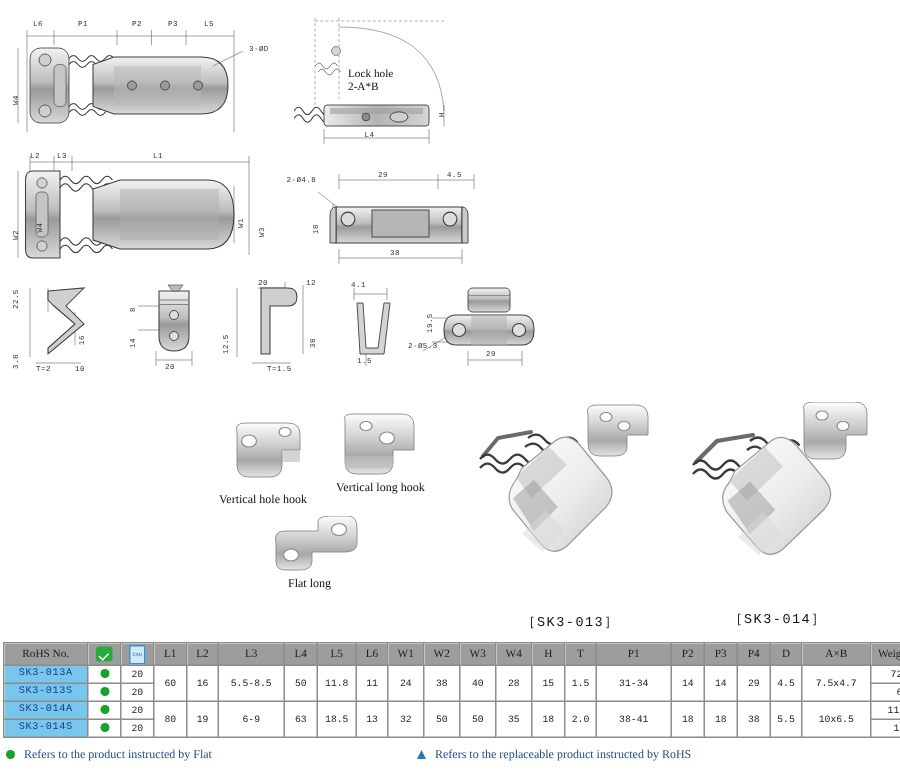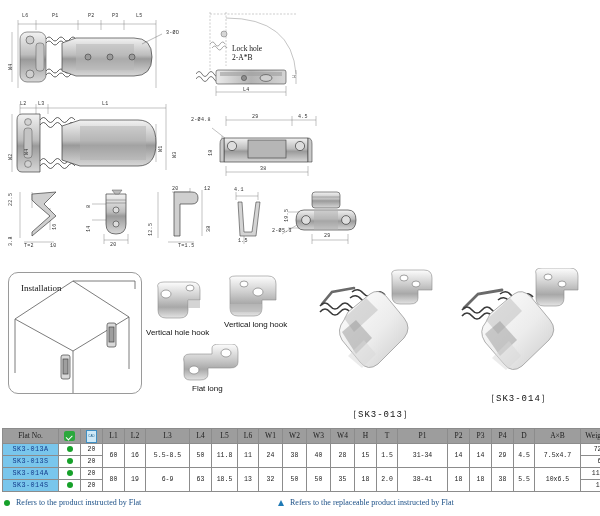--- a/index.html
+++ b/index.html
@@ -12,21 +12,21 @@
   .dimtxt.v{transform:rotate(-90deg);transform-origin:left top;}
   .lbl{position:absolute;font-family:"Liberation Serif",serif;font-size:7px;color:#111;white-space:nowrap;}
 
   
   #tech{position:absolute;left:0;top:0;width:600px;height:258px;}
 
   
   #band{position:absolute;left:0;top:262px;width:600px;height:160px;}
   .instbox{position:absolute;left:8px;top:10px;width:132px;height:120px;border:1px solid #9a9a9a;border-radius:10px;background:#fff;}
   .inst-title{position:absolute;left:12px;top:10px;font-size:9px;color:#111;font-family:"Liberation Serif",serif;}
-  .hooklbl{position:absolute;font-size:8px;color:#111;font-family:Liberation Sans, sans-serif;white-space:nowrap;}
+  .hooklbl{position:absolute;font-size:8px;color:#111;font-family:Liberation Serif, serif;white-space:nowrap;}
   .prodlbl{position:absolute;font-family:"Liberation Mono",monospace;font-size:9px;color:#111;letter-spacing:1px;white-space:nowrap;}
 
   
   #tblwrap{position:absolute;left:2px;top:428px;width:596px;}
   table.spec{border-collapse:collapse;width:596px;table-layout:fixed;font-family:"Liberation Mono",monospace;font-size:6.5px;color:#222;}
   table.spec th,table.spec td{border:1px solid #8c8c8c;text-align:center;vertical-align:middle;padding:0;height:11px;line-height:11px;overflow:hidden;}
   table.spec thead th{background:#9d9d9d;color:#1d1d1d;font-family:"Liberation Serif",serif;font-size:7.5px;font-weight:400;height:14px;line-height:14px;}
   th.itemno{background:#9d9d9d;font-size:8px;}
   td.item{background:#79c6ec;color:#143c8c;font-size:6.8px;letter-spacing:.4px;text-align:center;}
   td.w{font-size:6.5px;}
@@ -278,39 +278,20 @@
       <circle cx="30" cy="38" r="4.4" fill="#dedede" stroke="#3a3a3a" stroke-width="0.7"></circle>
       <circle cx="70" cy="38" r="4.4" fill="#dedede" stroke="#3a3a3a" stroke-width="0.7"></circle>
     </svg>
     <span class="dimtxt" style="left:272px;top:228px;">2-Ø5.3</span>
     <span class="dimtxt" style="left:324px;top:233px;">29</span>
     <span class="dimtxt v" style="left:284px;top:222px;">19.5</span>
   </div>
 
   <div id="band">
 
-    <div class="instbox">
-      <span class="inst-title">Installation</span>
-      <svg width="132" height="120" viewBox="0 0 132 120">
-        <g stroke="#5a5a5a" stroke-width="0.8" fill="#fff">
-          <path d="M6 46 L64 8 L126 8 L126 16"></path>
-          <path d="M6 46 L6 100"></path>
-          <path d="M6 46 L64 78 L120 44"></path>
-          <path d="M64 78 L64 120"></path>
-          <path d="M120 44 L120 96"></path>
-          <path d="M64 8 L120 44"></path>
-        </g>
-        <g stroke="#444" stroke-width="0.7" fill="#d9d9d9">
-          <rect x="98" y="50" width="9" height="24" rx="2"></rect>
-          <rect x="100" y="54" width="5" height="15" fill="#9e9e9e"></rect>
-          <rect x="52" y="82" width="9" height="24" rx="2"></rect>
-          <rect x="54" y="86" width="5" height="15" fill="#9e9e9e"></rect>
-        </g>
-      </svg>
-    </div>
 
     <svg class="dwg" style="left:152px;top:16px;" width="56" height="46" viewBox="0 0 56 46">
       <defs>
         <linearGradient id="steel" x1="0" y1="0" x2="0" y2="1">
           <stop offset="0%" stop-color="#fdfdfd"></stop>
             <stop offset="40%" stop-color="#cfcfcf"></stop>
           <stop offset="70%" stop-color="#a8a8a8"></stop>
             <stop offset="100%" stop-color="#e4e4e4"></stop>
         </linearGradient>
       </defs>
@@ -374,21 +355,21 @@
         <path d="M10 42 q5 -6 10 0 q5 6 10 0 q5 -6 10 0 q5 6 10 0"></path>
         <path d="M10 48 q5 -6 10 0 q5 6 10 0 q5 -6 10 0 q5 6 10 0"></path>
         <path d="M48 26 q6 -5 11 1 q5 6 11 1 q6 -5 11 1"></path>
         <path d="M46 32 q6 -5 11 1 q5 6 11 1 q6 -5 11 1"></path>
       </g>
       <path d="M38 46 L62 26 Q70 20 79 29 L98 52 Q106 62 97 72 L70 98 Q60 106 52 96 L33 74 Q26 63 34 54 Z" fill="url(#body13)" stroke="#9a9a9a" stroke-width="0.8"></path>
       <path d="M34 52 L58 30 L70 43 L46 66 Z" fill="#bbb" opacity=".5"></path>
       <path d="M33 66 L48 53 L65 72 L48 88 Z" fill="#909090" opacity=".45"></path>
       <path d="M40 90 L57 73 L69 88 L54 102 Z" fill="#d8d8d8" opacity=".5"></path>
     </svg>
-    <span class="prodlbl" style="left:486px;top:130px;text-align:right;">［SK3-014］</span>
+    <span class="prodlbl" style="left:486px;top:144px;text-align:right;">［SK3-014］</span>
   </div>
 
   <div id="tblwrap">
     <table class="spec">
       <colgroup>
         <col style="width:56px">
           <col style="width:22px">
           <col style="width:22px">
         <col style="width:22px">
           <col style="width:21px">
@@ -405,21 +386,21 @@
         <col style="width:50px">
           <col style="width:22px">
           <col style="width:22px">
           <col style="width:22px">
         <col style="width:21px">
           <col style="width:46px">
           <col style="width:42px">
       </colgroup>
       <thead>
         <tr>
-          <th class="itemno">Flat No.</th>
+          <th class="itemno">RoHS No.</th>
           <th><span class="chk-ico"></span></th>
           <th><span class="cad-ico"></span></th>
           <th>L1</th>
           <th>L2</th>
           <th>L3</th>
           <th>L4</th>
           <th>L5</th>
           <th>L6</th>
           <th>W1</th>
           <th>W2</th>
@@ -503,17 +484,17 @@
     </table>
   </div>
 
   <div id="foot">
     <span class="fn" style="left:0;top:0;">
       <span class="mk dot"></span>
       <span>Refers to the product instructed by Flat</span>
     </span>
     <span class="fn" style="left:274px;top:0;">
       <span class="mk tri"></span>
-      <span>Refers to the replaceable product instructed by Flat</span>
+      <span>Refers to the replaceable product instructed by RoHS</span>
     </span>
   </div>
 
 </div>
 
 </body></html>

